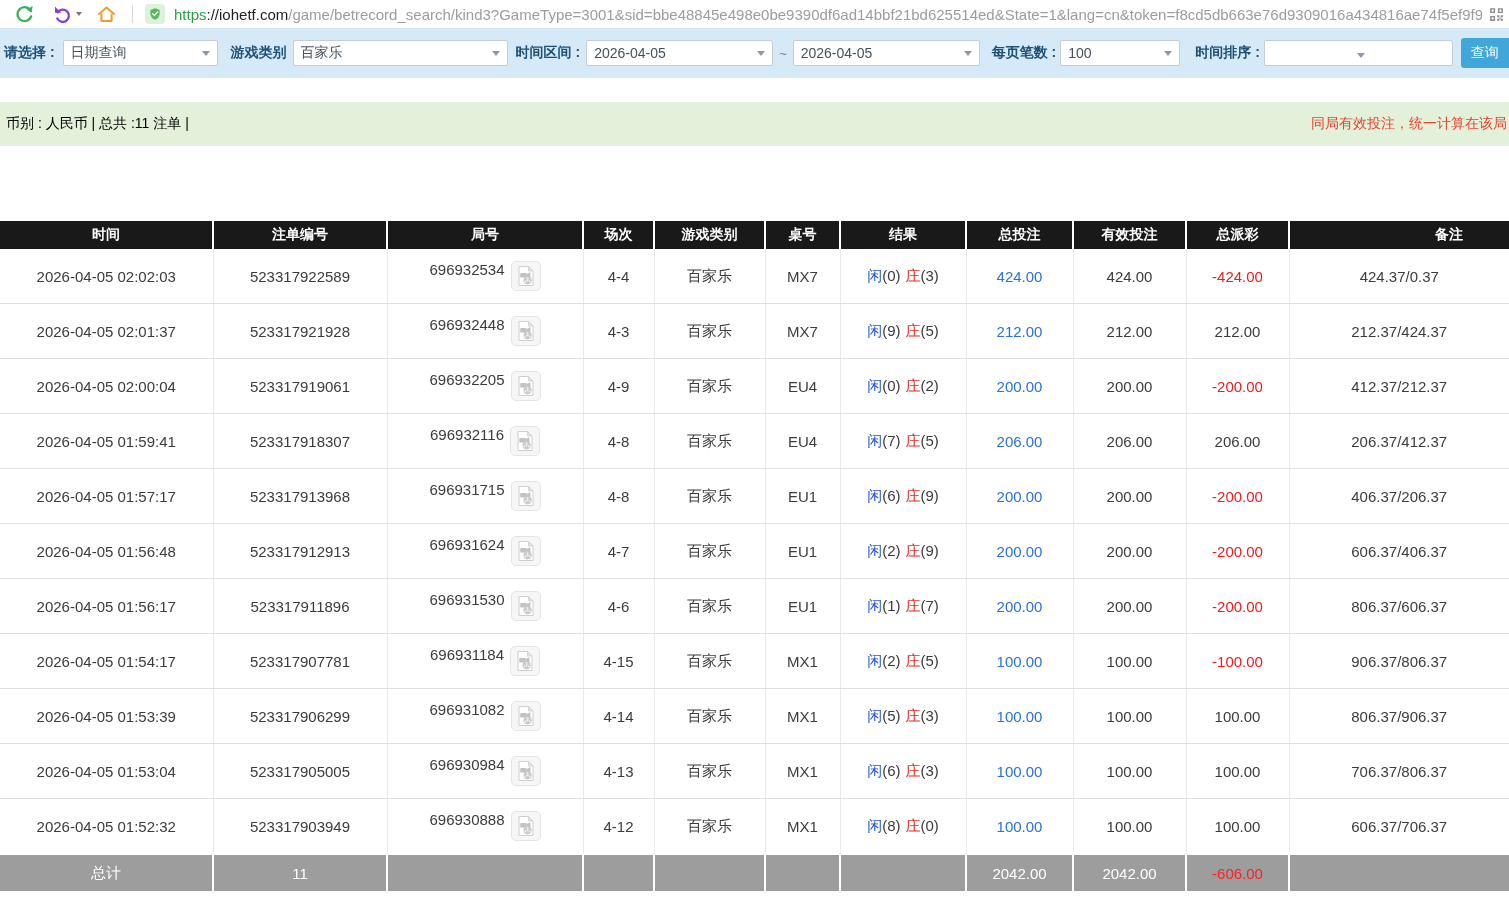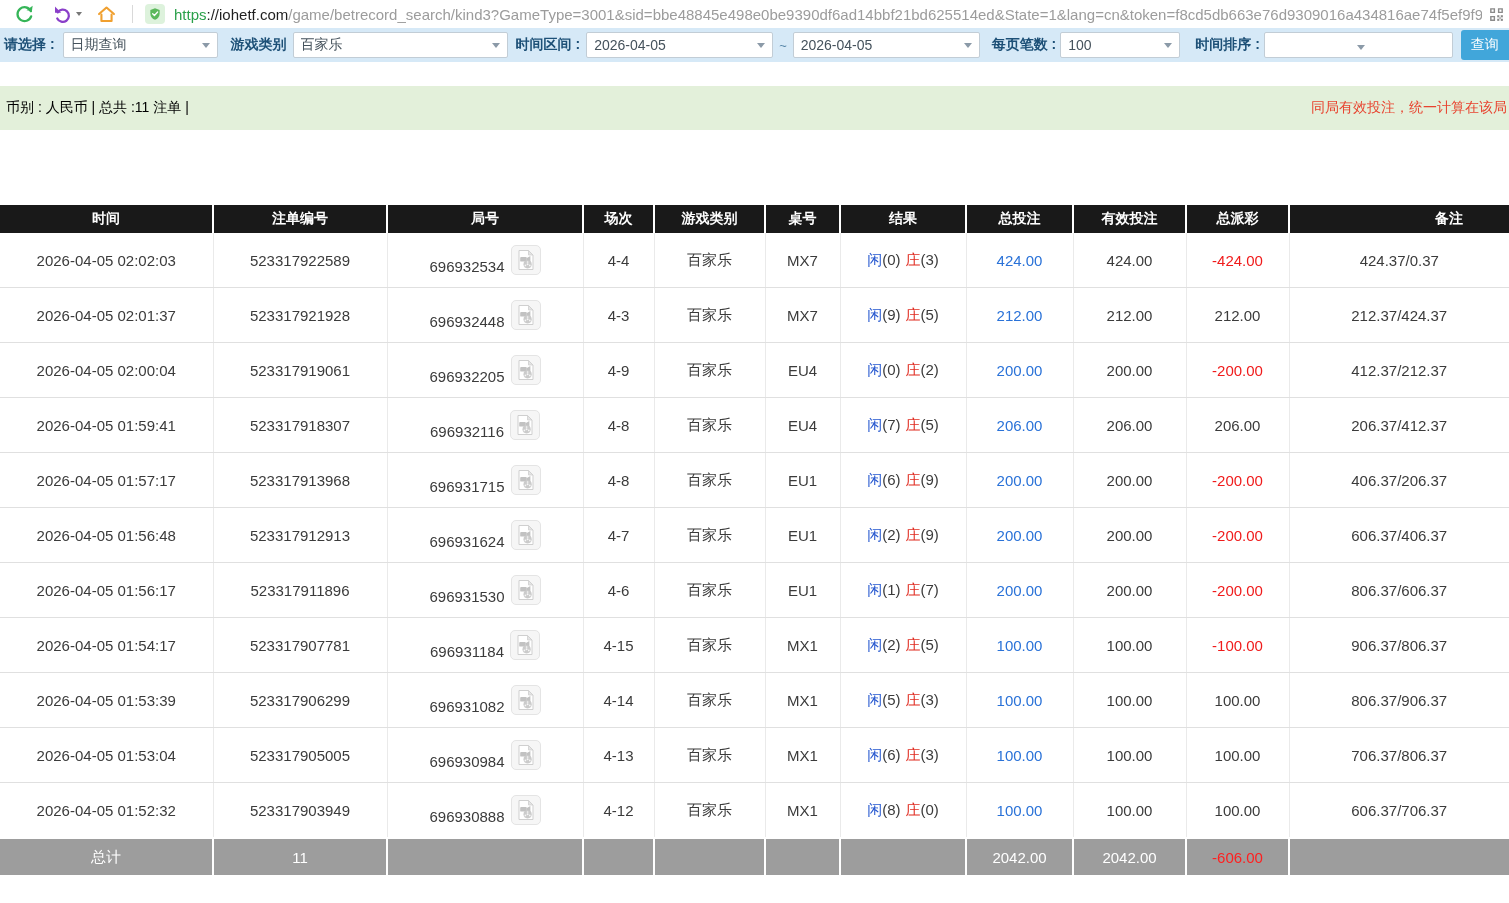--- a/index.html
+++ b/index.html
@@ -14,21 +14,21 @@
   .tool-btn + .tool-btn{margin-left:14px;}
   .back-caret{width:0;height:0;border-left:3.5px solid transparent;border-right:3.5px solid transparent;border-top:4px solid #777;margin-left:2px;}
   .tb-divider{width:1px;height:18px;background:#d9d9d9;margin:0 12px 0 14px;}
   .shield-box{width:20px;height:20px;border-radius:4px;background:#ddf2dc;display:inline-flex;align-items:center;justify-content:center;}
   .addr{font-size:15px;margin-left:9px;white-space:nowrap;overflow:hidden;flex:1;letter-spacing:0;}
   .scheme{color:#2aa04a;}
   .domain{color:#1f1f1f;}
   .path{color:#9c9c9c;}
   .qr-box{margin-left:6px;margin-right:4px;flex:none;display:inline-flex;cursor:pointer;}
   
-  .filter-bar{height:34px;background:#d6e9f7;display:flex;align-items:center;white-space:nowrap;padding-left:4px;overflow:hidden;}
+  .filter-bar{height:50px;background:#d6e9f7;display:flex;align-items:center;white-space:nowrap;padding-left:4px;overflow:hidden;}
   .flabel{font-size:14px;font-weight:bold;color:#1d5077;flex:none;}
   .combo{height:26px;box-sizing:border-box;background:#fff;border:1px solid #c2cdd6;border-radius:2px;display:flex;align-items:center;font-size:14px;color:#45525c;padding:12px 7px;cursor:pointer;flex:none;}
   .combo .val{flex:1;overflow:hidden;}
   .caret{width:0;height:0;border-left:4.5px solid transparent;border-right:4.5px solid transparent;border-top:5px solid #8b9aa8;margin-left:6px;}
   .w1{width:155px;margin-left:8px;}
   .l2{margin-left:13px;}
   .w2{width:215px;margin-left:6px;}
   .l3{margin-left:8px;}
   .w3{width:187px;margin-left:6px;}
   .tilde{color:#5585a8;font-size:13px;margin-left:6px;flex:none;}
@@ -43,21 +43,21 @@
   .info-left{color:#000000;}
   .info-right{color:#e8432f;}
   
   .bet-table{margin-top:75px;border-collapse:collapse;table-layout:fixed;width:1509px;font-size:15px;color:#3b3b3b;}
   .bet-table thead th{background:#191919;color:#fff;font-size:14px;font-weight:bold;height:28px;border-left:2px solid #fff;text-align:center;padding:0;}
   .bet-table thead th:first-child{border-left:none;}
   .bet-table thead th:last-child{text-align:right;padding-right:46px;}
   .bet-table tbody td{height:54px;text-align:center;border-bottom:1px solid #e0e0e0;border-left:1px solid #eaeaea;padding:0;background:#fff;}
   .bet-table tbody td:first-child{border-left:none;}
   td.remark{text-align:right;padding-right:12px;}
-  .round-wrap{display:flex;align-items:flex-end;justify-content:center;gap:6px;}
+  .round-wrap{display:flex;align-items:flex-start;justify-content:center;gap:6px;}
   .video-btn{width:30px;height:30px;box-sizing:border-box;border:1px solid #e4e4e4;border-radius:5px;background:#f6f6f6;display:inline-flex;align-items:center;justify-content:center;cursor:pointer;}
   .c-player{color:#2356cf;}
   .c-banker{color:#e02b20;}
   .c-score{color:#3b3b3b;}
   .sp{display:inline-block;width:5px;}
   .bet-link{color:#2a72d8;cursor:pointer;}
   td.neg{color:#f01b1b;}
   .bet-table tfoot td{background:#9d9d9d;color:#fff;height:36px;text-align:center;border-left:2px solid #fff;border-top:2px solid #fff;font-size:15px;padding:0;}
   .bet-table tfoot td:first-child{border-left:none;}
   .bet-table tfoot td.neg{color:#ff1f1f;}

